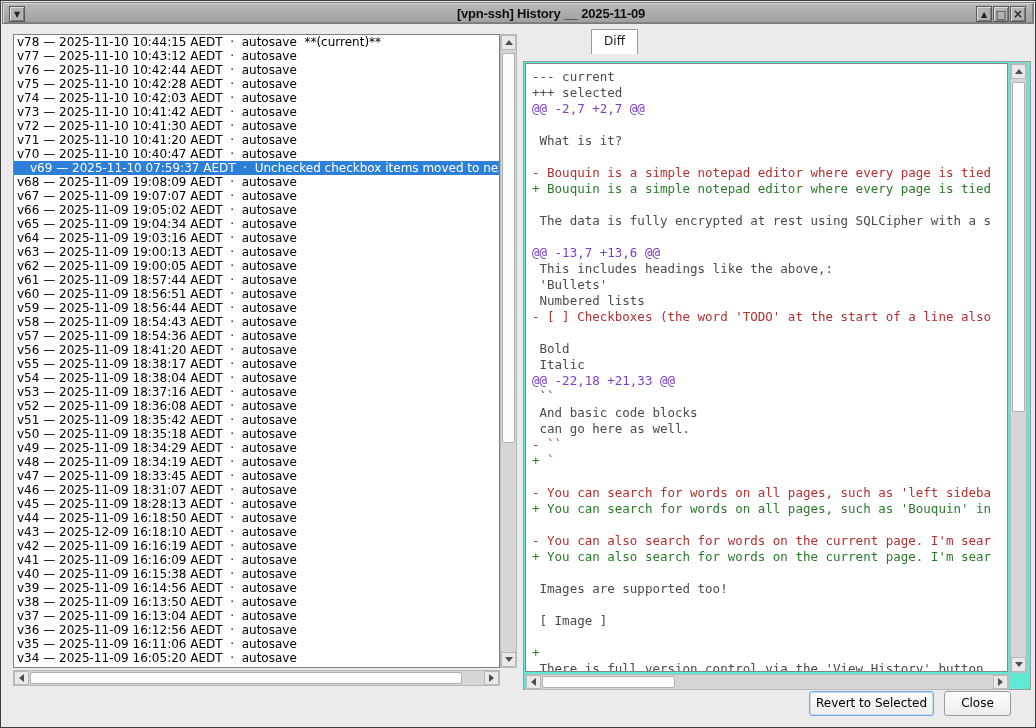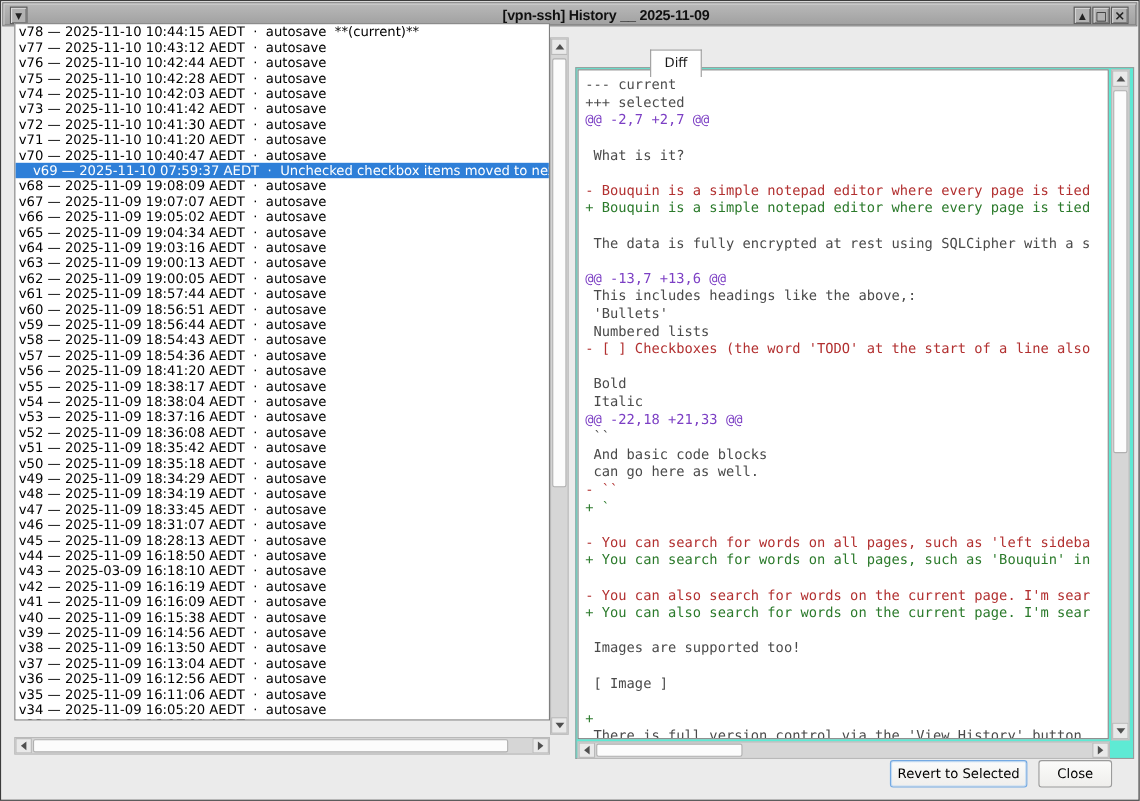--- a/index.html
+++ b/index.html
@@ -31,21 +31,21 @@
     display: flex; align-items: center; justify-content: center;
     font-size: 8px; color: #222; cursor: default;
   }
   .tb-btn.menu { left: 6px; }
   .tb-btn.shade { right: 41px; }
   .tb-btn.max { right: 24px; font-size: 11px; }
   .tb-btn.close { right: 7px; font: bold 12px "DejaVu Sans", sans-serif; }
 
   
   .listbox {
-    position: absolute; left: 12px; top: 20px; width: 487px; height: 634px;
+    position: absolute; left: 12px; top: 33px; width: 487px; height: 634px;
     background: #ffffff; border: 1px solid #7f7f7f; overflow: hidden;
     font: 12px "DejaVu Sans", sans-serif;
   }
   .list-row { height: 14px; line-height: 14px; white-space: pre; padding-left: 3px; color: #000; }
   .list-row.selected { background: #2e7fd8; color: #fff; padding-left: 16px; }
 
   
   .scrollbar { position: absolute; background: #d6d6d6; border: 1px solid #b9b9b9; }
   .sb-btn {
     position: absolute; width: 15px; height: 14px; background: #e9e9e9;
@@ -62,21 +62,21 @@
   .tri-down { width:0; height:0; border-left:4px solid transparent; border-right:4px solid transparent; border-top:5px solid #4f4f4f; }
   .tri-left { width:0; height:0; border-top:4px solid transparent; border-bottom:4px solid transparent; border-right:5px solid #4f4f4f; }
   .tri-right{ width:0; height:0; border-top:4px solid transparent; border-bottom:4px solid transparent; border-left:5px solid #4f4f4f; }
 
   
   .tab {
     position: absolute; font: 12px "DejaVu Sans", sans-serif; text-align: center;
     border: 1px solid #9b9b9b; color: #1a1a1a; cursor: default;
   }
   .tab.inactive { left: 527px; top: 40px; width: 62px; height: 21px; line-height: 20px; background: #f97316; border-bottom: none; margin-top: 44px; }
-  .tab.active   { left: 590px; top: 44px; width: 47px; height: 25px; line-height: 23px; background: #ffffff; border-bottom: none; z-index: 3; }
+  .tab.active   { left: 590px; top: 28px; width: 47px; height: 25px; line-height: 23px; background: #ffffff; border-bottom: none; z-index: 3; }
   .pane {
     position: absolute; left: 522px; top: 60px; width: 508px; height: 629px;
     background: #5eead4; border: 1px solid #9b9b9b; z-index: 1;
   }
 
   
   .diff-text {
     position: absolute; left: 1px; top: 1px; width: 483px; height: 609px;
     background: #fff; border: 1px solid #848484; overflow: hidden;
     font: 12.5px "DejaVu Sans Mono", monospace; padding: 5px 0 0 6px;
@@ -149,21 +149,21 @@
       <div class="list-row">v53 — 2025-11-09 18:37:16 AEDT  ·  autosave</div>
       <div class="list-row">v52 — 2025-11-09 18:36:08 AEDT  ·  autosave</div>
       <div class="list-row">v51 — 2025-11-09 18:35:42 AEDT  ·  autosave</div>
       <div class="list-row">v50 — 2025-11-09 18:35:18 AEDT  ·  autosave</div>
       <div class="list-row">v49 — 2025-11-09 18:34:29 AEDT  ·  autosave</div>
       <div class="list-row">v48 — 2025-11-09 18:34:19 AEDT  ·  autosave</div>
       <div class="list-row">v47 — 2025-11-09 18:33:45 AEDT  ·  autosave</div>
       <div class="list-row">v46 — 2025-11-09 18:31:07 AEDT  ·  autosave</div>
       <div class="list-row">v45 — 2025-11-09 18:28:13 AEDT  ·  autosave</div>
       <div class="list-row">v44 — 2025-11-09 16:18:50 AEDT  ·  autosave</div>
-      <div class="list-row">v43 — 2025-03-09 16:18:10 AEDT  ·  autosave</div>
+      <div class="list-row">v43 — 2025-12-09 16:18:10 AEDT  ·  autosave</div>
       <div class="list-row">v42 — 2025-11-09 16:16:19 AEDT  ·  autosave</div>
       <div class="list-row">v41 — 2025-11-09 16:16:09 AEDT  ·  autosave</div>
       <div class="list-row">v40 — 2025-11-09 16:15:38 AEDT  ·  autosave</div>
       <div class="list-row">v39 — 2025-11-09 16:14:56 AEDT  ·  autosave</div>
       <div class="list-row">v38 — 2025-11-09 16:13:50 AEDT  ·  autosave</div>
       <div class="list-row">v37 — 2025-11-09 16:13:04 AEDT  ·  autosave</div>
       <div class="list-row">v36 — 2025-11-09 16:12:56 AEDT  ·  autosave</div>
       <div class="list-row">v35 — 2025-11-09 16:11:06 AEDT  ·  autosave</div>
       <div class="list-row">v34 — 2025-11-09 16:05:20 AEDT  ·  autosave</div>
       <div class="list-row">v33 — 2025-11-09 16:05:01 AEDT  ·  autosave</div>

